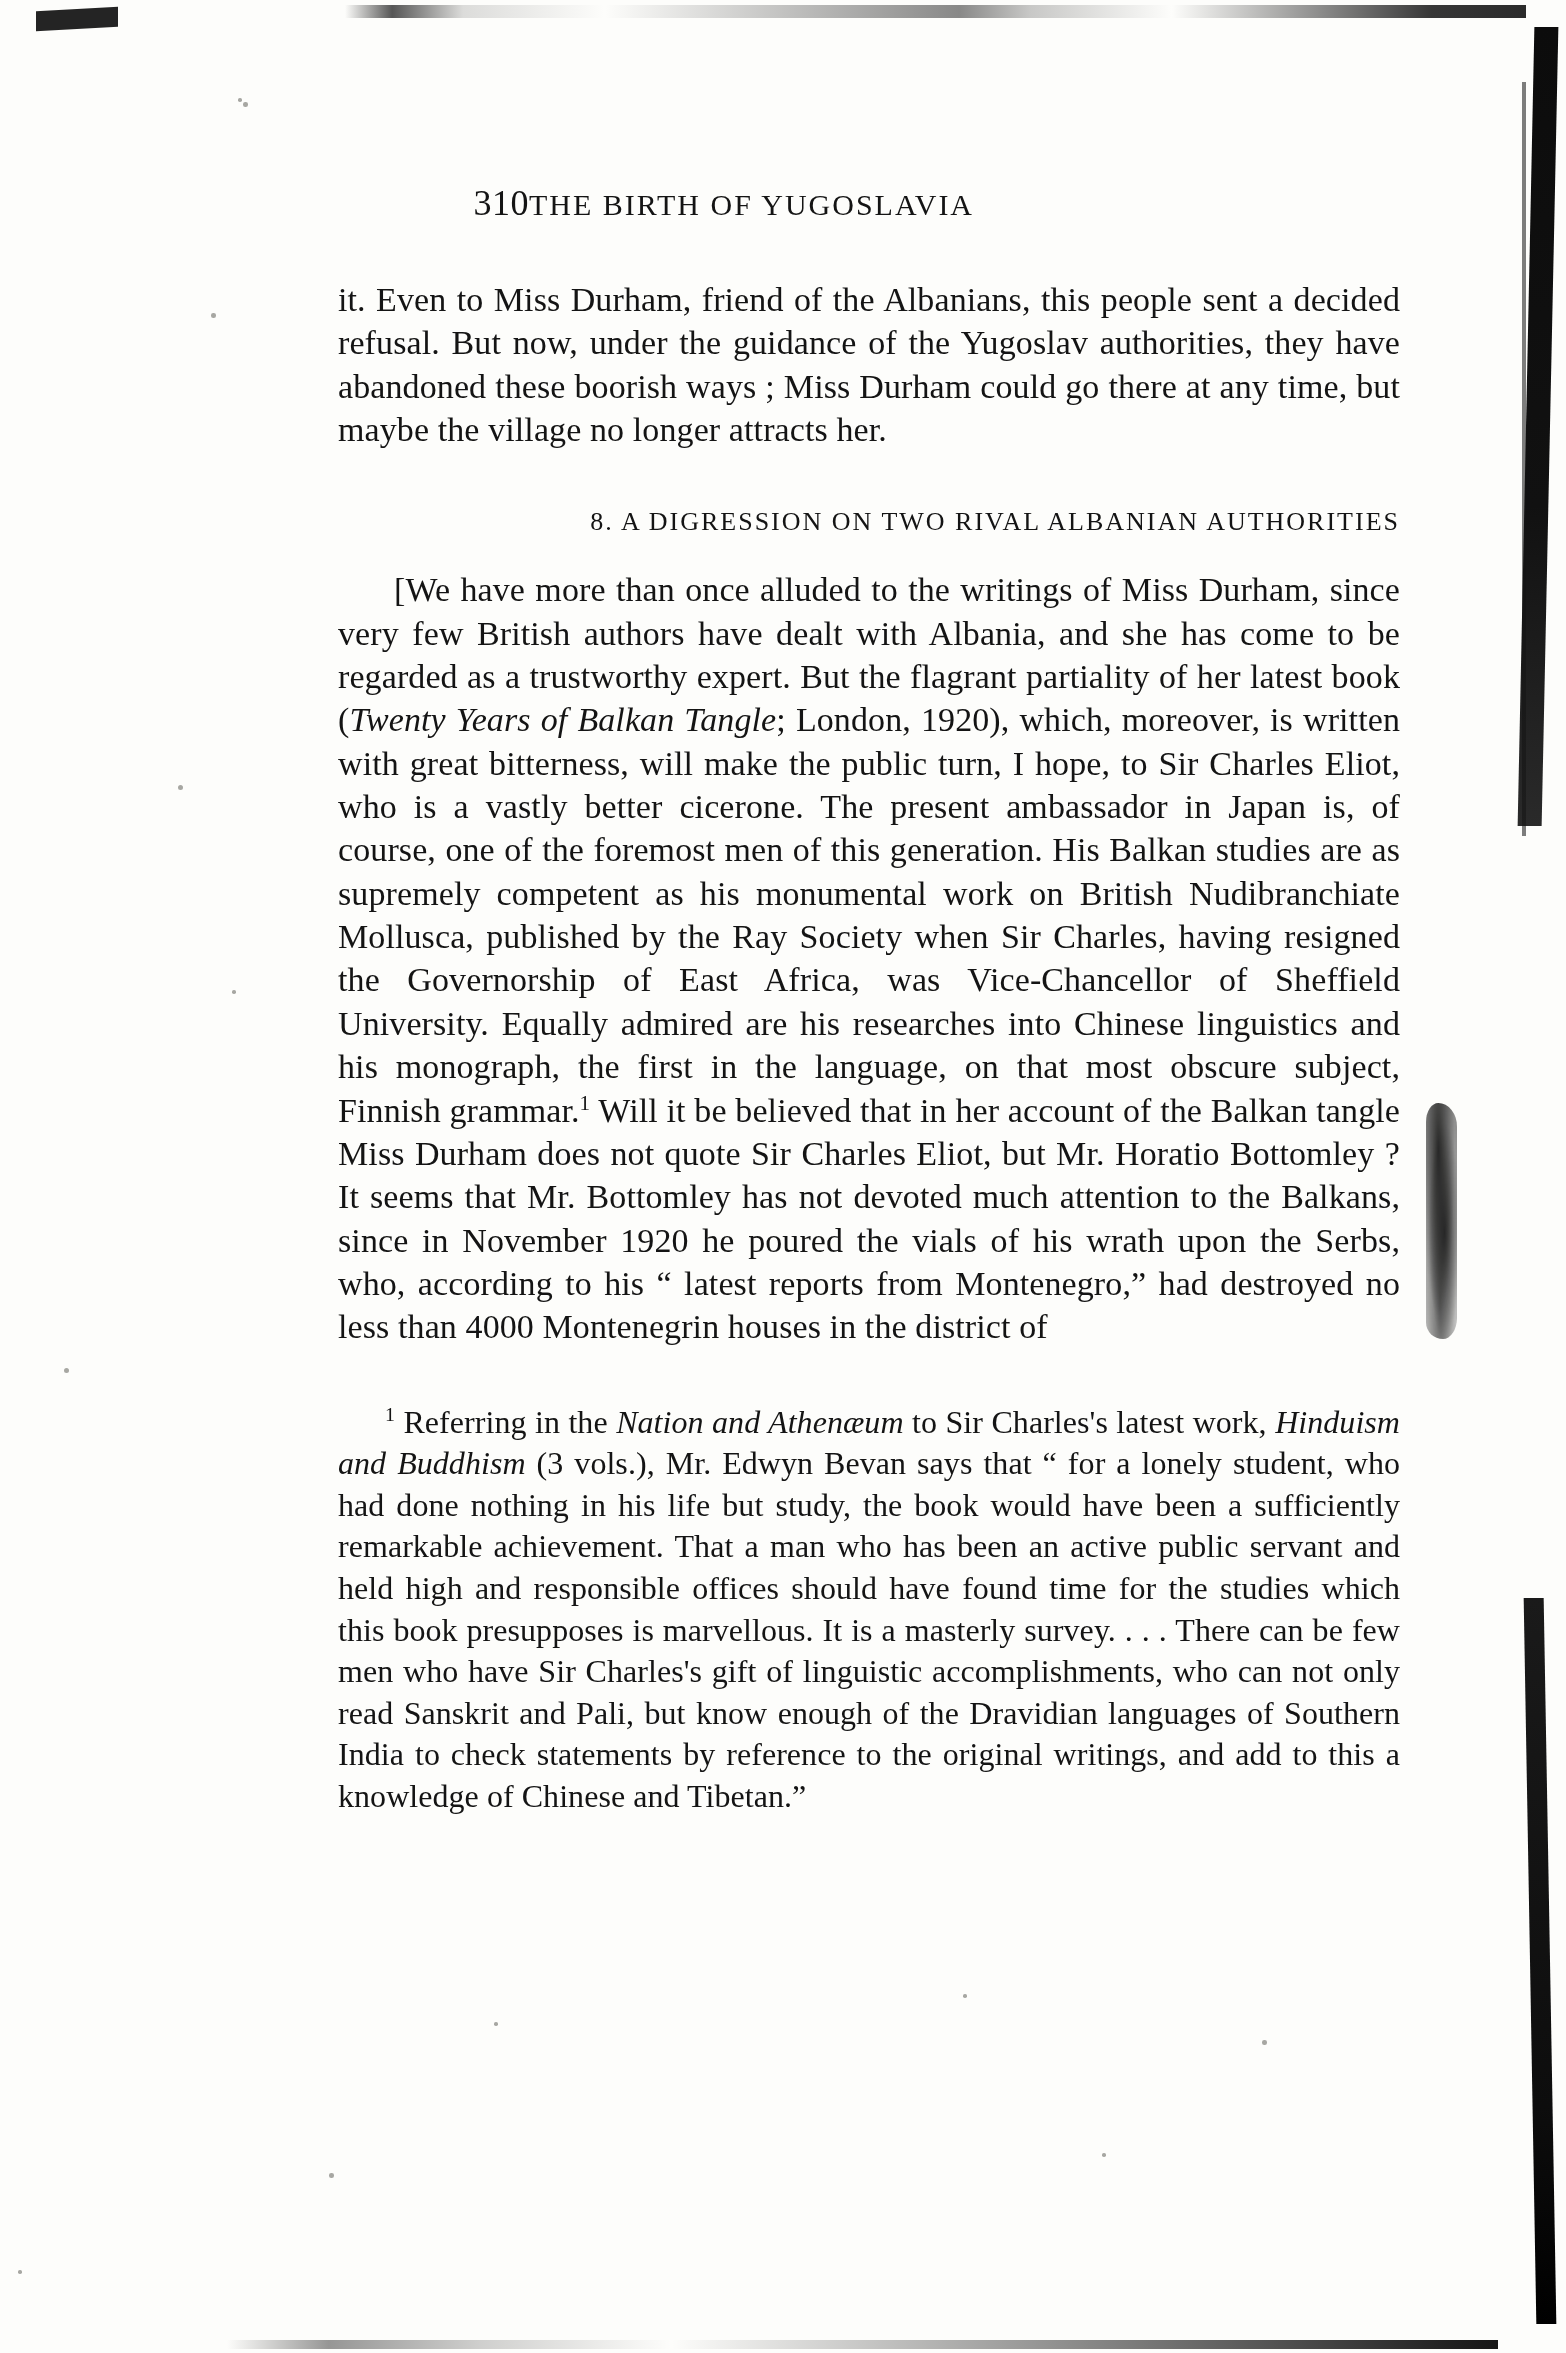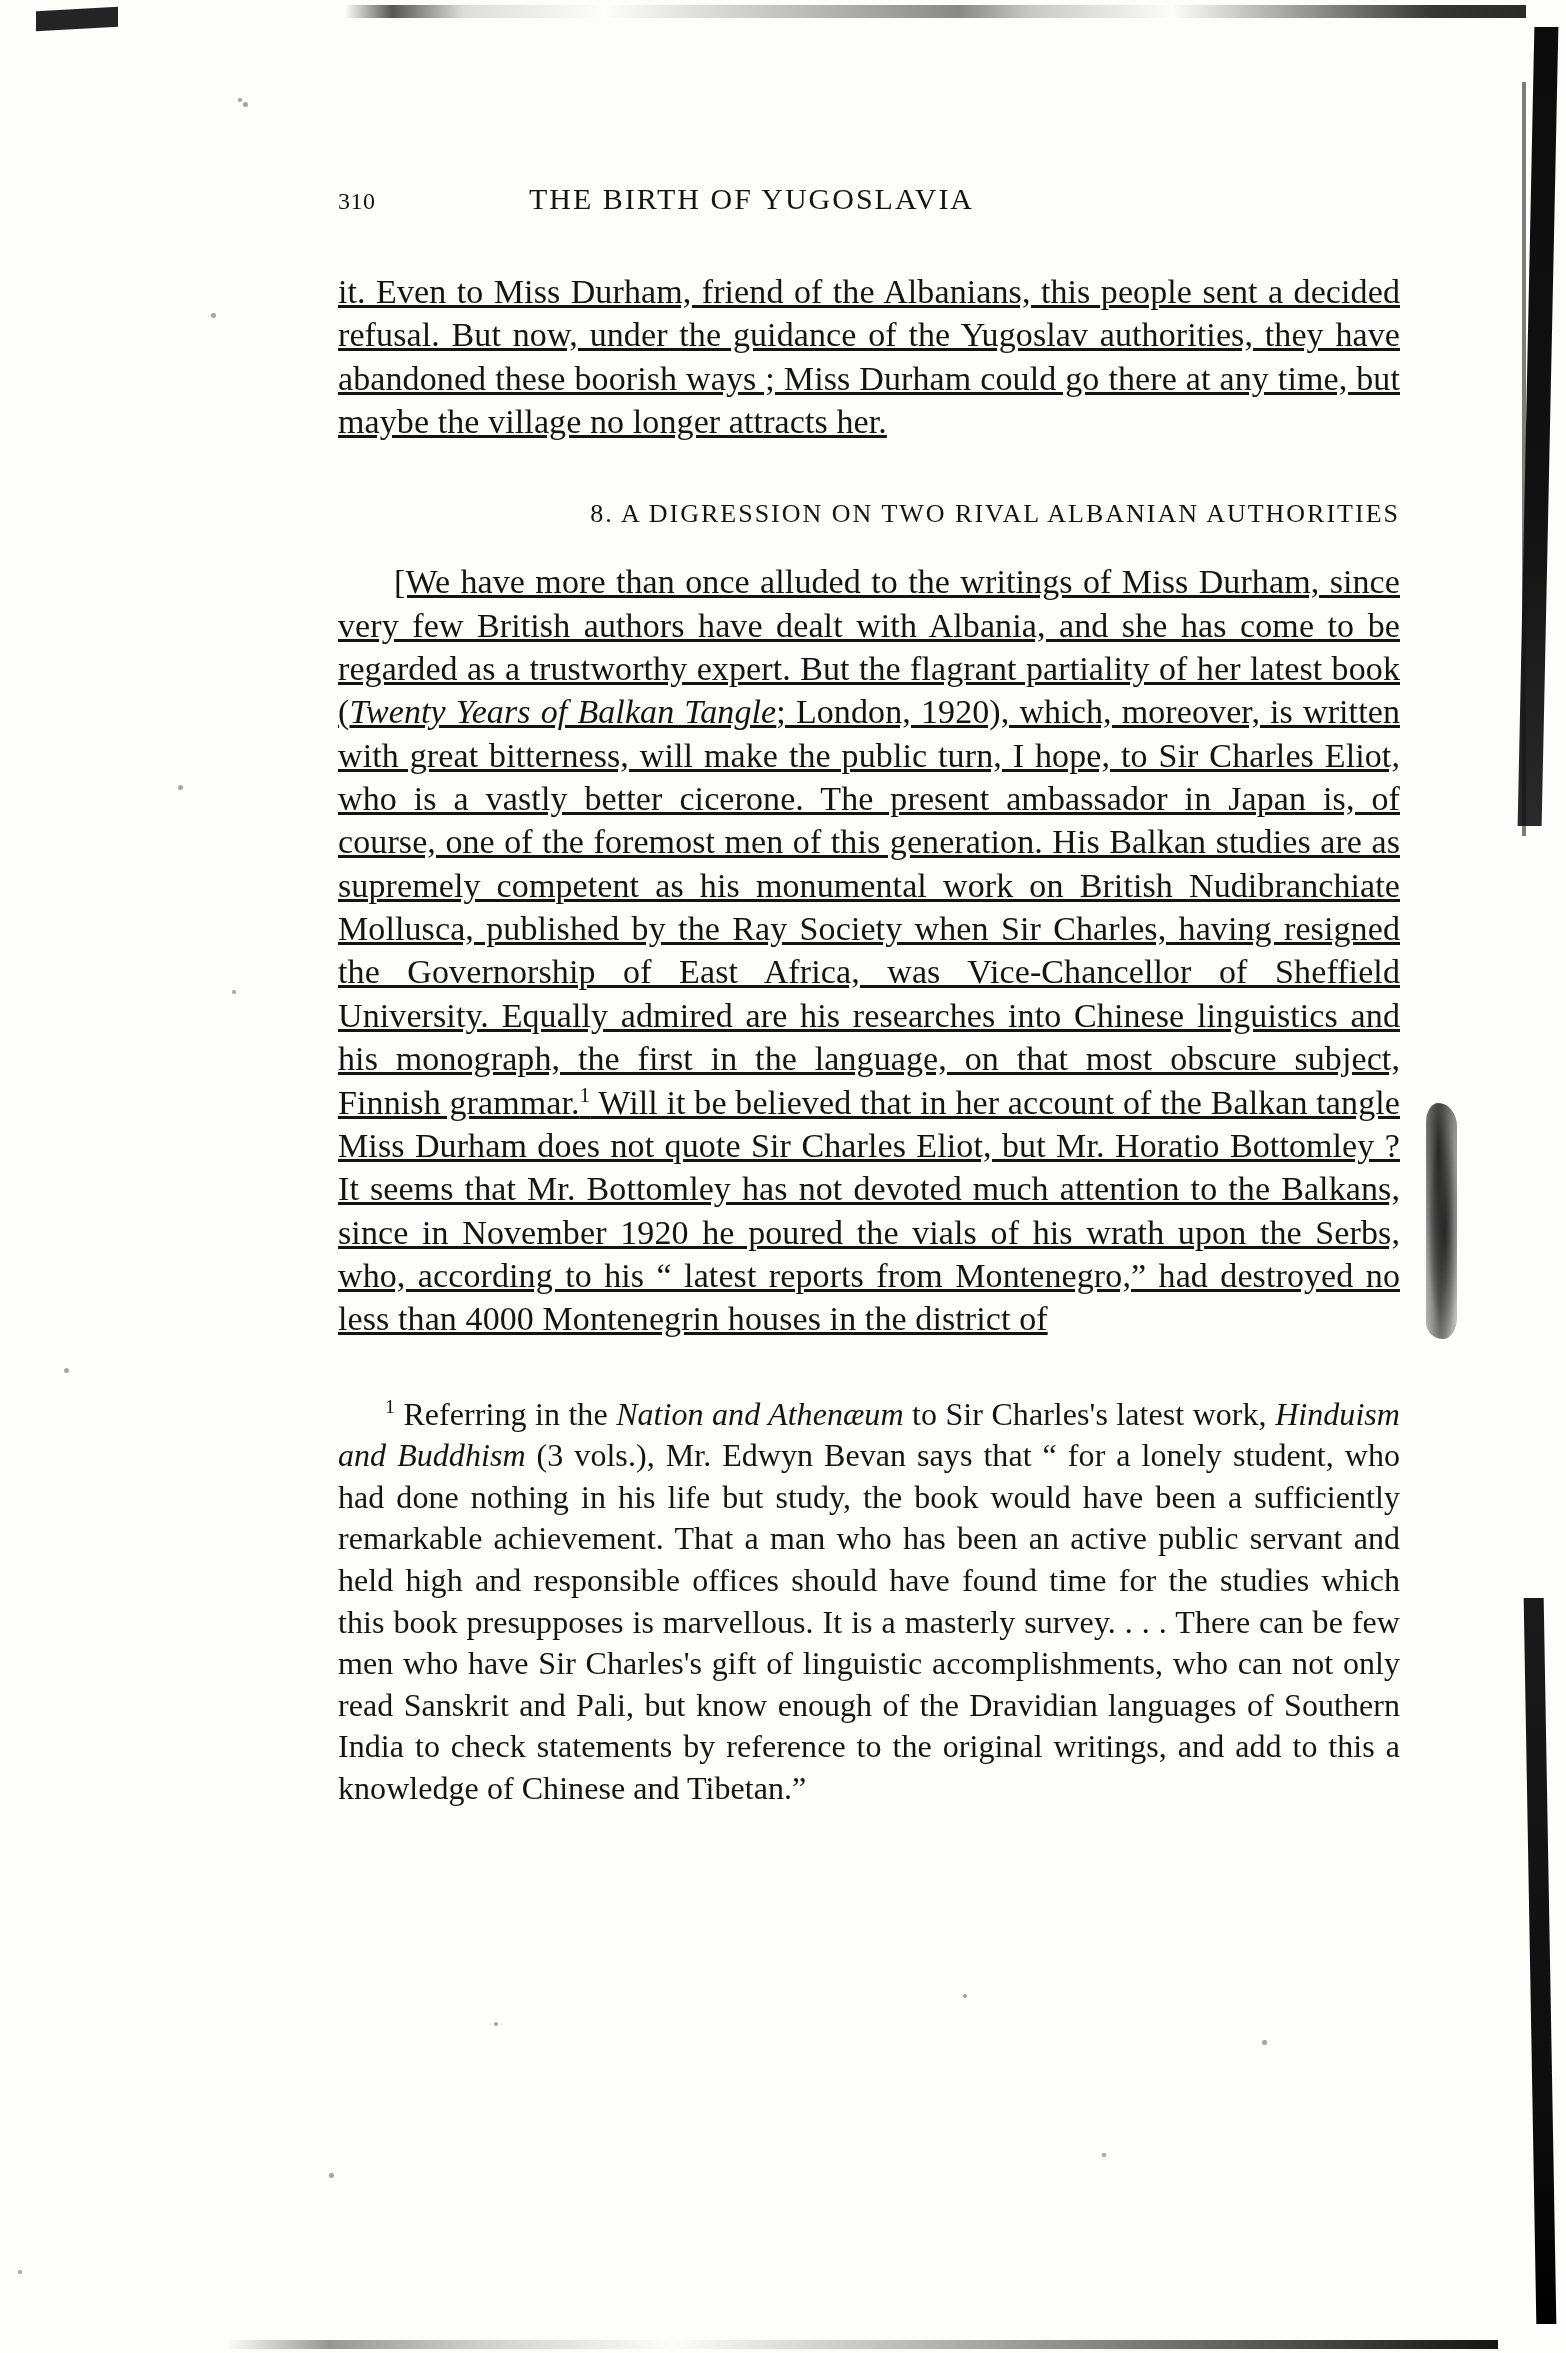--- a/index.html
+++ b/index.html
@@ -100,37 +100,37 @@
     top: 182px;
     width: 1062px;
   }
 
   .pagehead {
     display: flex;
     align-items: baseline;
     margin-bottom: 54px;
   }
   .folio {
-    font-size: 24px;
+    font-size: 36px;
     letter-spacing: 0.5px;
     width: 191px;
+    text-align: right;
   }
   .running-title {
     font-size: 30px;
     letter-spacing: 2px;
     white-space: nowrap;
   }
 
   p.body {
     font-size: 34px;
     line-height: 1.275;
     text-align: justify;
     margin: 0;
     letter-spacing: 0.1px;
-    text-decoration: underline;
   }
   p.body.indent { text-indent: 56px; }
 
   .section-head {
     font-size: 26px;
     letter-spacing: 2px;
     margin: 56px 0 31px 0;
     text-transform: none;
     text-align: right;
   }

